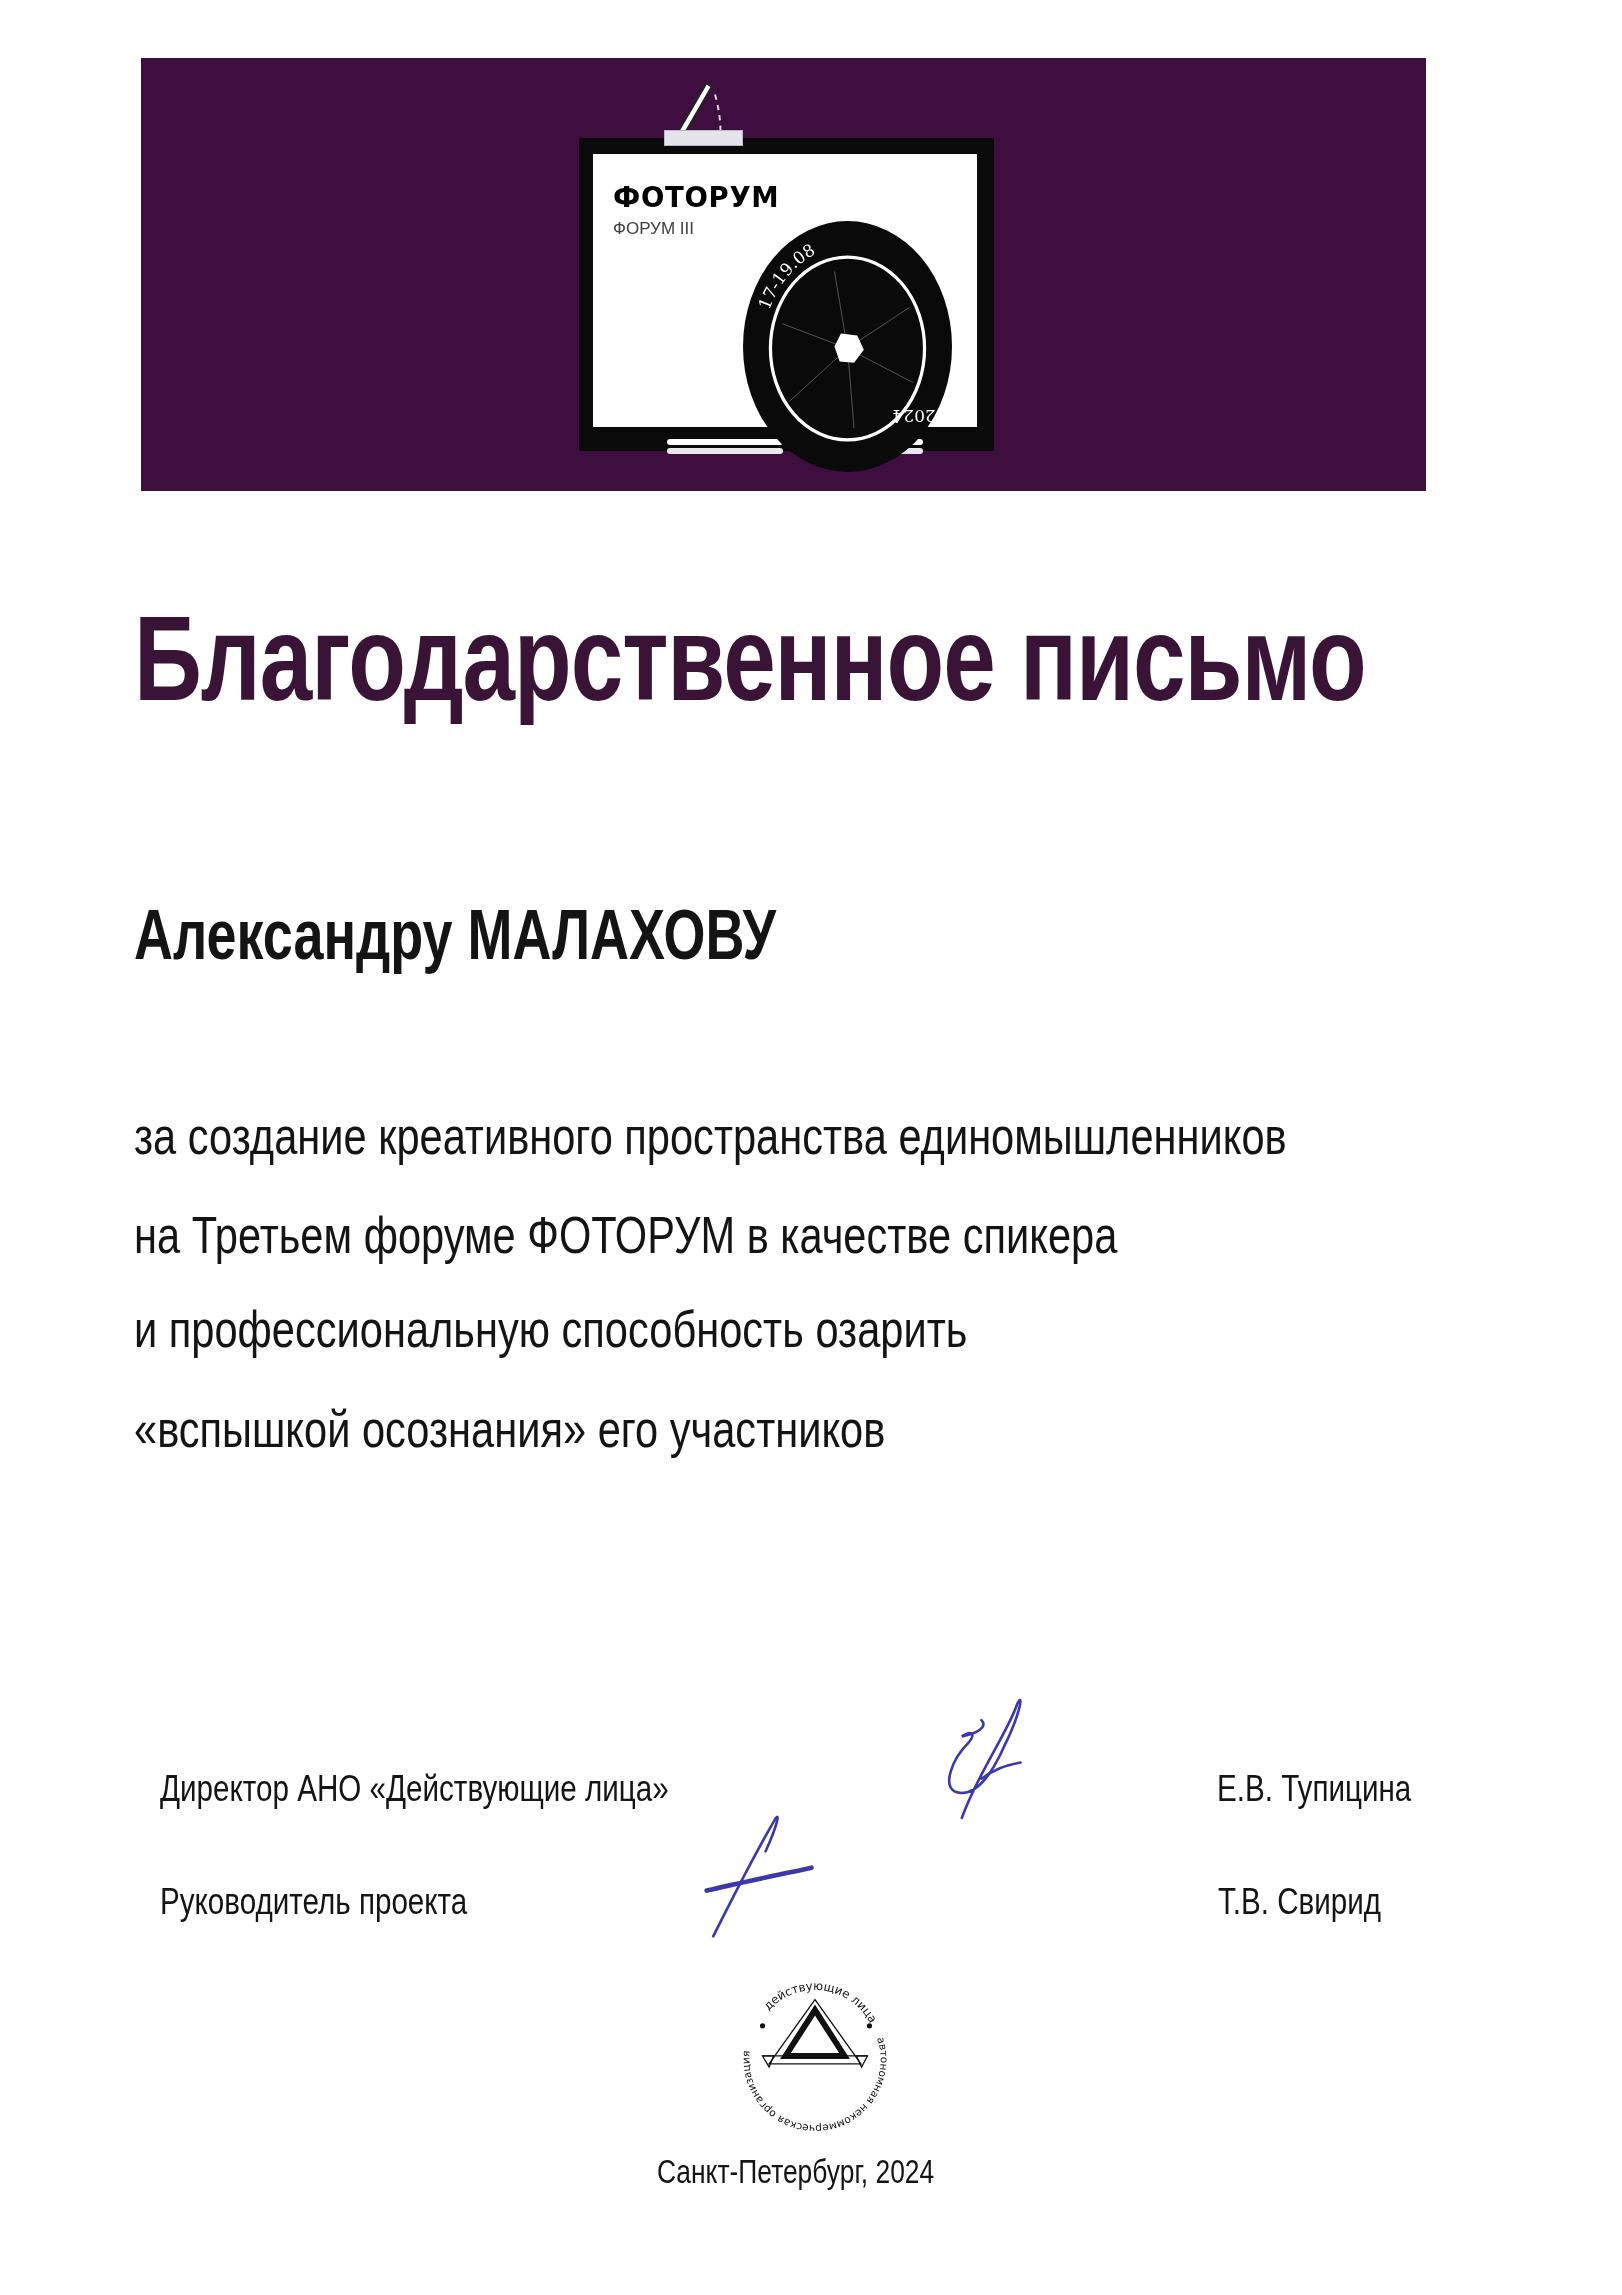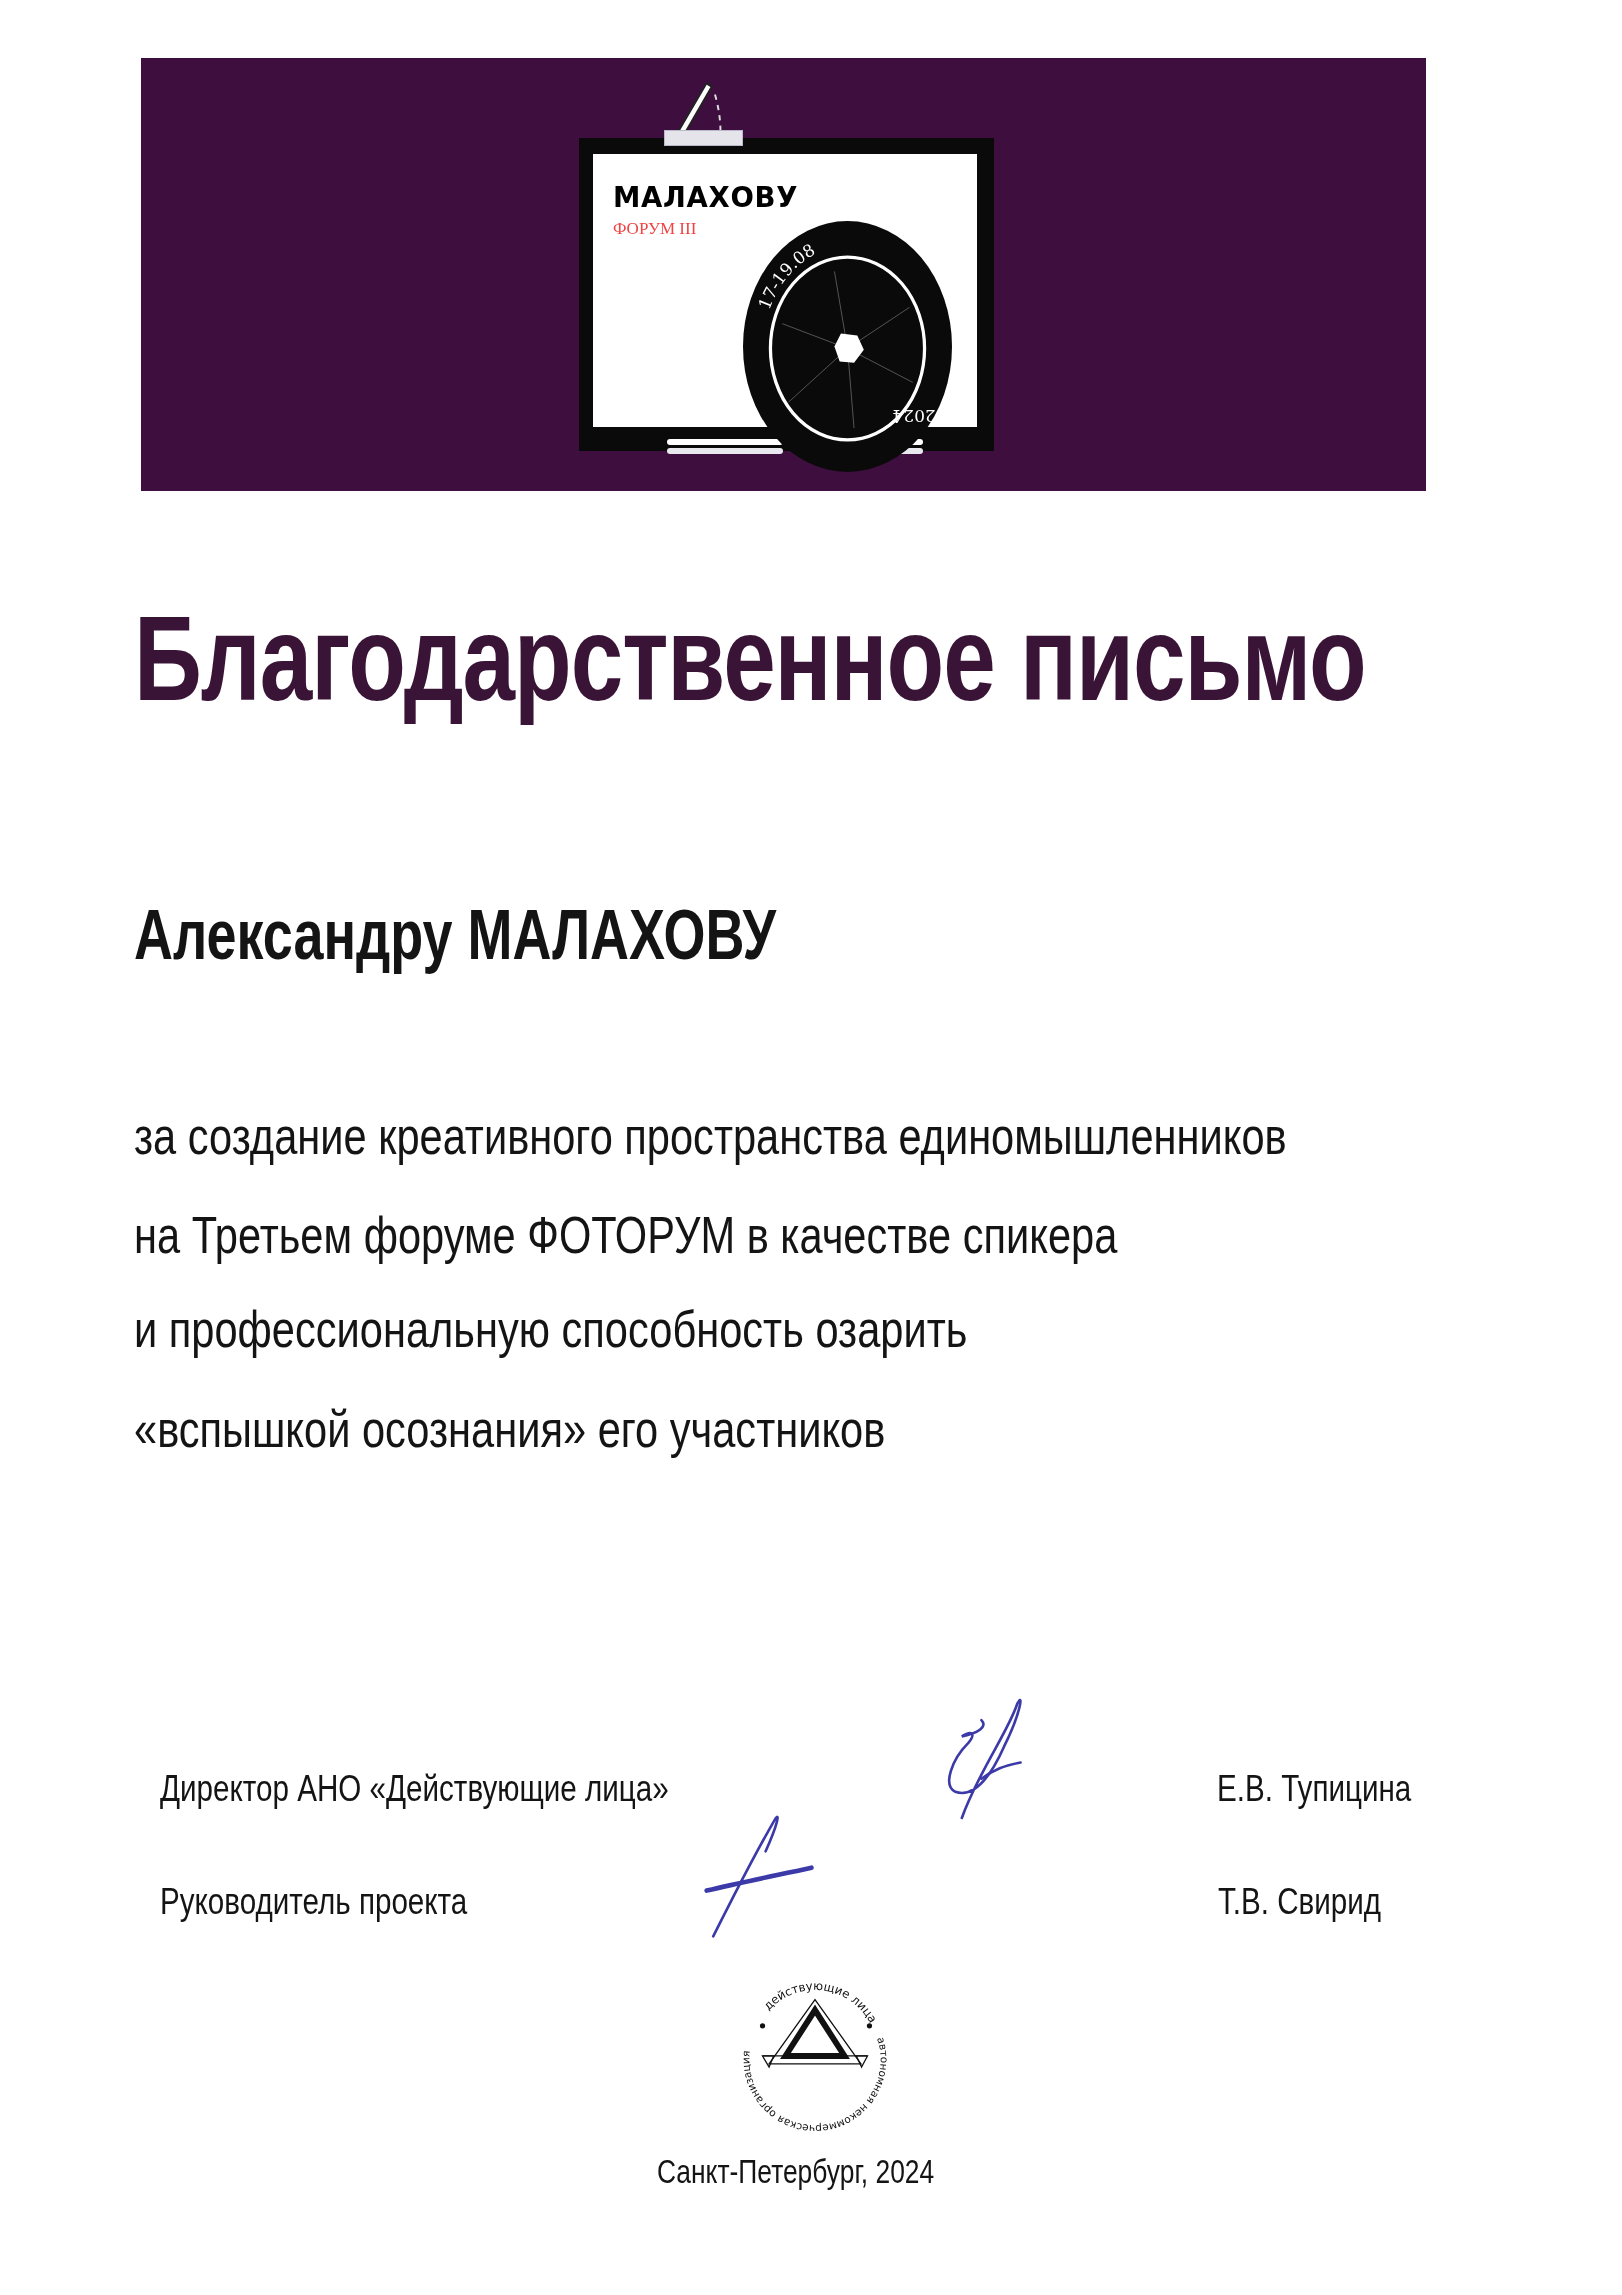--- a/index.html
+++ b/index.html
@@ -5,22 +5,22 @@
   html, body { margin: 0; padding: 0; background: #ffffff; }
   body { width: 1622px; height: 2295px; position: relative; overflow: hidden;
          font-family: "Liberation Sans", "DejaVu Sans", sans-serif; color: #111; }
   .abs { position: absolute; }
   .banner { left: 141px; top: 58px; width: 1285px; height: 433px; background: var(--banner, #3e0f3e); }
   .camera { left: 579px; top: 65px; width: 419px; height: 393px; }
   .cam-body { position: absolute; left: 0; top: 73px; width: 415px; height: 313px; background: #0a0a0a; }
   .cam-screen { position: absolute; left: 14.4px; top: 15.7px; width: 384px; height: 273px; background: #ffffff; }
   .cam-logo { position: absolute; left: 19.6px; top: 27.5px; font-family: "DejaVu Sans", sans-serif; font-weight: 900;
               font-size: 27.5px; letter-spacing: 0.7px; color: #000; }
-  .cam-sub { position: absolute; left: 19.6px; top: 65px; font-family: Liberation Serif, serif;
-             font-size: 17px; color: #ef4444; }
+  .cam-sub { position: absolute; left: 19.6px; top: 65px; font-family: Liberation Sans, sans-serif;
+             font-size: 17px; color: #404040; }
   .cam-top-tab { position: absolute; left: 85px; top: 65px; width: 79px; height: 15.7px; background: #e4e4ea; border: 1.3px solid #b9b9c9; box-sizing: border-box; }
   .cam-bottom-tab { position: absolute; top: 373px; width: 116px; height: 17px; }
   .cam-bottom-tab .bar { position: absolute; left: 0; right: 0; height: 5.9px; background: #fff; border-radius: 3.3px; }
   .title { left: 134px; top: 599px; width: 1354px; font-family: "Liberation Sans", sans-serif; font-weight: 700;
            font-size: 121px; line-height: 118px; color: var(--title, #3a1436); letter-spacing: -1.3px;
            transform: scaleX(0.78); transform-origin: left top; white-space: nowrap; }
   .recipient { left: 134px; top: 899px; font-weight: 700; font-size: 71px; line-height: 72px; color: #141414;
                transform: scaleX(0.76); transform-origin: left top; white-space: nowrap; }
   .body-line { left: 134px; font-size: 52px; line-height: 59px; color: #141414;
                transform: scaleX(0.80); transform-origin: left top; white-space: nowrap; }
@@ -37,21 +37,21 @@
 <div class="abs banner">
 </div>
 
 <div class="abs camera">
   <svg class="abs" style="left:65px;top:0;" width="79" height="82" viewBox="0 0 120 125">
     <polygon points="40,122 95,28 103,33 50,125" fill="#ffffff" stroke="#222" stroke-width="3"></polygon>
     <path d="M108,45 Q118,80 116,112" fill="none" stroke="#ddd" stroke-width="3" stroke-dasharray="8,8"></path>
   </svg>
   <div class="cam-body">
     <div class="cam-screen">
-      <div class="cam-logo">МАЛАХОВУ</div>
+      <div class="cam-logo">ФОТОРУМ</div>
       <div class="cam-sub">ФОРУМ III</div>
     </div>
   </div>
   <div class="cam-top-tab"></div>
   <div class="cam-bottom-tab" style="left:88px;">
     <div class="bar" style="top:1.3px;"></div>
       <div class="bar" style="top:9.8px;background:#e8e8ee;"></div>
   </div>
   <div class="cam-bottom-tab" style="left:228px;">
     <div class="bar" style="top:1.3px;"></div>

